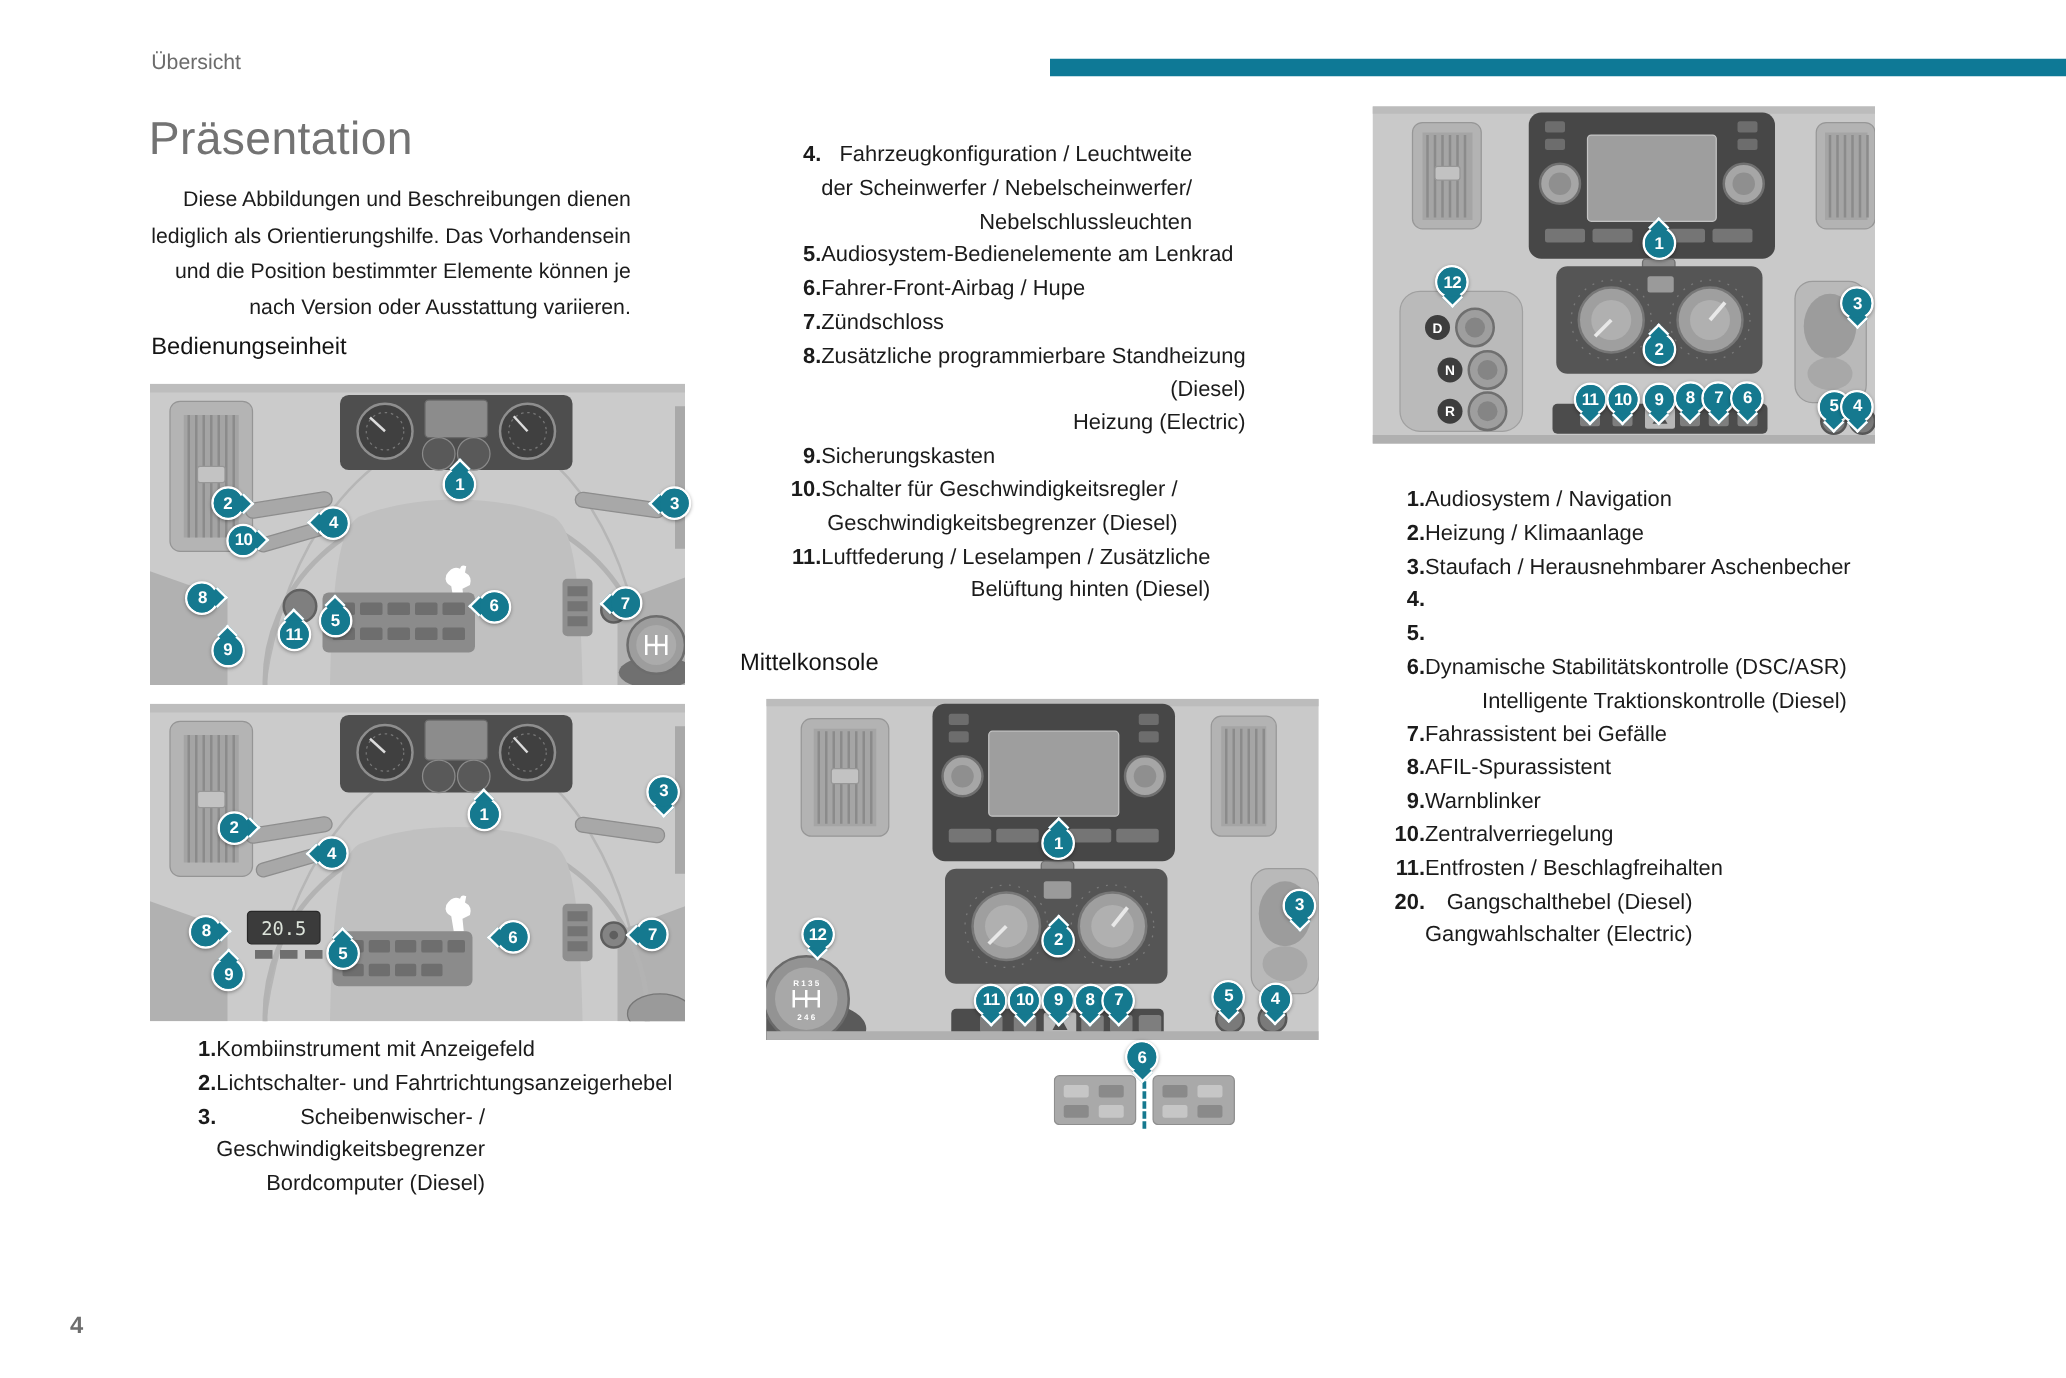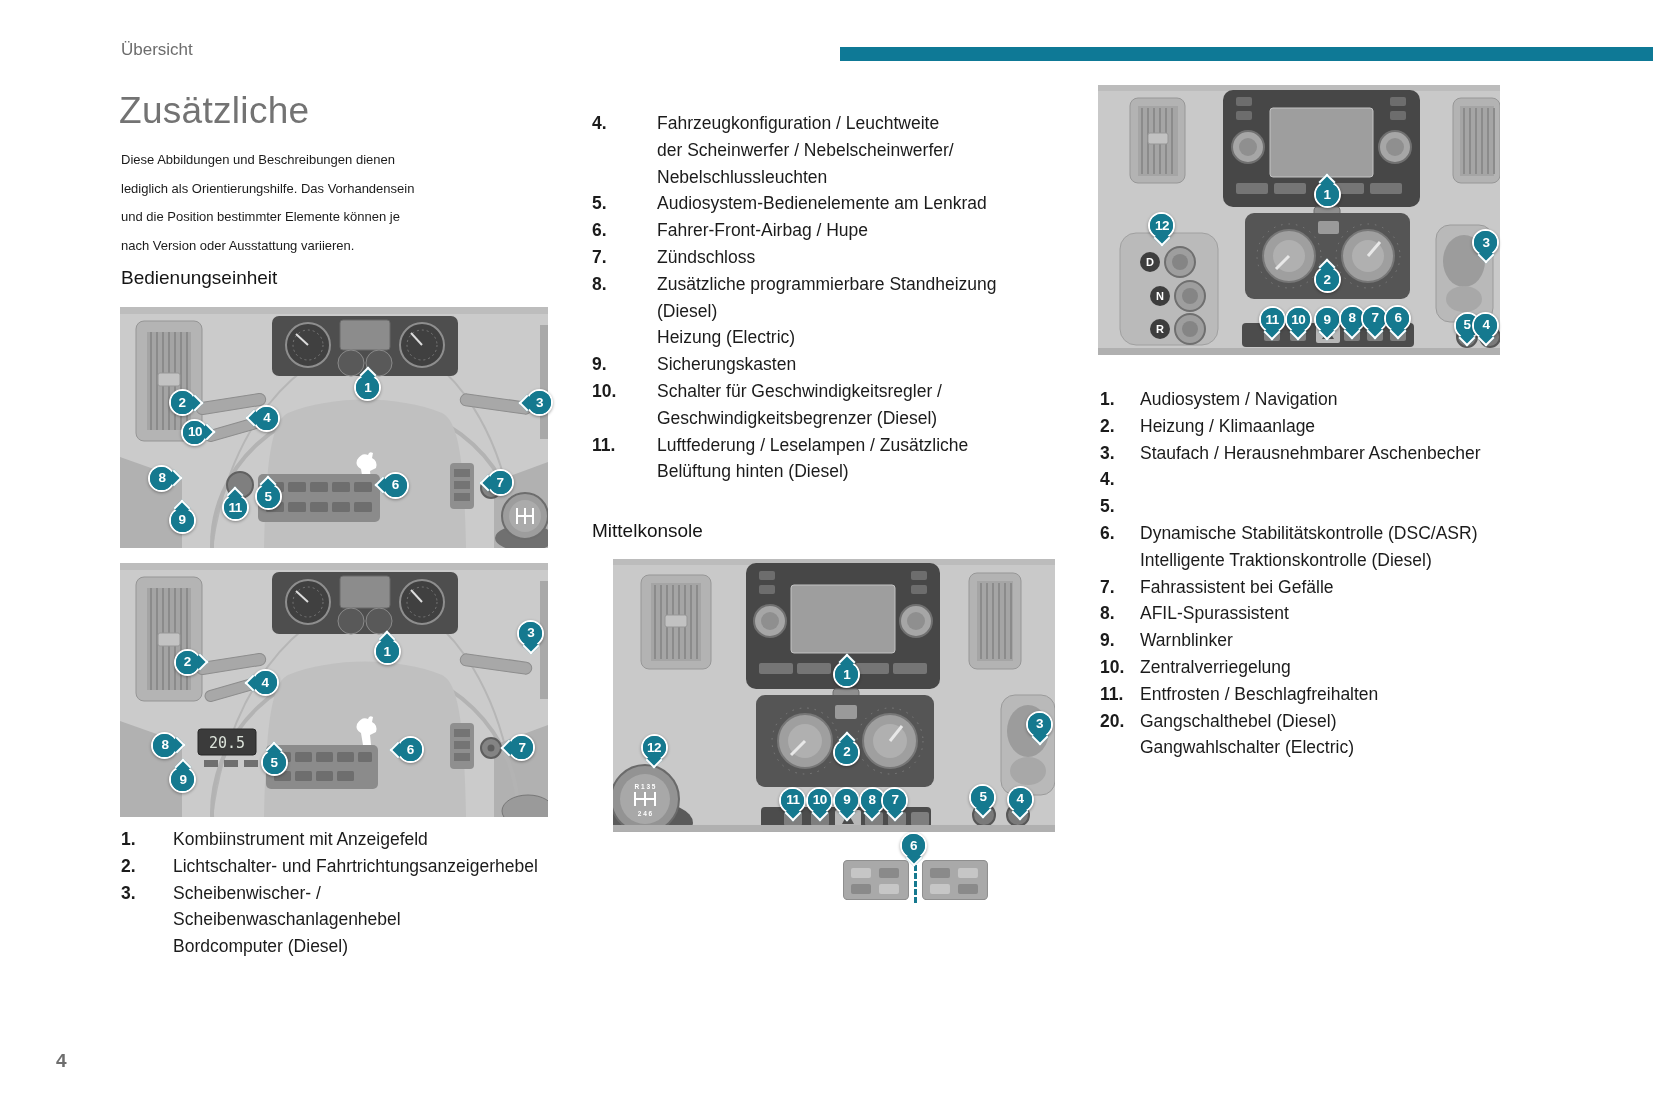--- a/index.html
+++ b/index.html
@@ -3,27 +3,27 @@
 <meta charset="utf-8">
 <style>
   :root{
     --accent:#0e7996;
     --callout:#15798f;
     --ink:#1b1b1b;
   }
   html,body{margin:0;padding:0;background:#ffffff;}
   .page{
     position:relative;width:1653px;height:1102px;background:#fff;overflow:hidden;
-    font-family:"Liberation Sans", sans-serif;color:var(--ink);
+    font-family:"Liberation Sans", sans-serif;color:var(--ink);text-align:right;
   }
   .abs{position:absolute;}
   .breadcrumb{font-size:17px;color:#6c6c6c;}
   .accent-bar{background:var(--accent);}
   .title{font-size:37px;color:#737373;font-weight:400;letter-spacing:.3px;}
-  .intro{font-size:13px;line-height:28.6px;white-space:pre;color:var(--ink);}
+  .intro{font-size:17px;line-height:28.6px;white-space:pre;color:var(--ink);}
   .h-section{font-size:19px;font-weight:400;color:#141414;}
   .list{font-size:17.5px;line-height:26.8px;}
   .lrow{display:flex;}
   .lnum{font-weight:700;flex:none;}
   .ltext{white-space:pre;}
   .ind52 .lnum{width:52px;}
   .ind65 .lnum{width:65px;}
   .ind40 .lnum{width:40px;}
   .pagenum{font-size:19px;font-weight:700;color:#6e6e6e;}
   .fig{position:absolute;}
@@ -48,21 +48,21 @@
   .stem{position:absolute;z-index:5;border-left:3px dashed var(--callout);}
 </style>
 </head>
 <body>
 
 <div class="page">
 
   <div class="abs breadcrumb" style="left:121px;top:40px;">Übersicht</div>
   <div class="abs accent-bar" style="left:840px;top:47px;width:813px;height:14px;"></div>
 
-  <div class="abs title" style="left:119px;top:90px;">Zusätzliche</div>
+  <div class="abs title" style="left:119px;top:90px;">Präsentation</div>
   <div class="abs intro" style="left:121px;top:146px;">Diese Abbildungen und Beschreibungen dienen
 lediglich als Orientierungshilfe. Das Vorhandensein
 und die Position bestimmter Elemente können je
 nach Version oder Ausstattung variieren.</div>
   <div class="abs h-section" style="left:121px;top:267px;">Bedienungseinheit</div>
 
   <div class="fig" style="left:120px;top:307px;width:428px;height:241px;">
     <svg viewBox="0 0 428 241" width="100%" height="100%" preserveAspectRatio="none">
       <rect width="428" height="241" fill="#cbcbcb"></rect>
       <rect width="428" height="7" fill="#bdbdbd"></rect>
@@ -267,21 +267,21 @@
         <span class="lnum">1.</span>
         <span class="ltext">Kombiinstrument mit Anzeigefeld</span>
       </div>
       <div class="lrow">
         <span class="lnum">2.</span>
         <span class="ltext">Lichtschalter- und Fahrtrichtungsanzeigerhebel</span>
       </div>
       <div class="lrow">
         <span class="lnum">3.</span>
         <span class="ltext">Scheibenwischer- /
-Scheibenwaschanlagenhebel
+Geschwindigkeitsbegrenzer
 Bordcomputer (Diesel)</span>
       </div>
     </div>
 
   <div class="abs list ind65" style="left:592px;top:110px;width:430px;">
       <div class="lrow">
         <span class="lnum">4.</span>
         <span class="ltext">Fahrzeugkonfiguration / Leuchtweite
 der Scheinwerfer / Nebelscheinwerfer/
 Nebelschlussleuchten</span>

